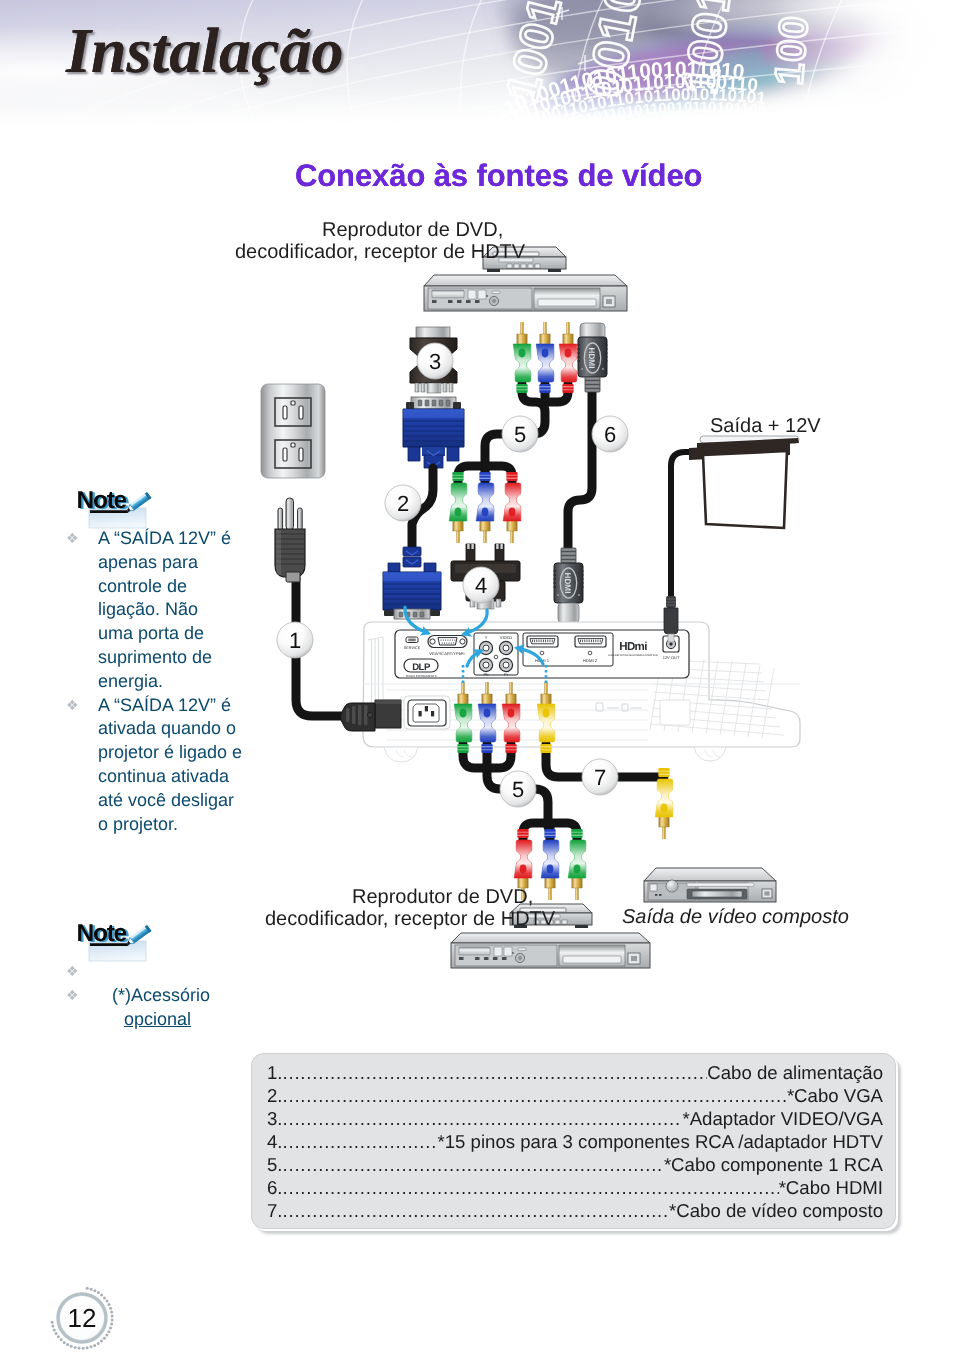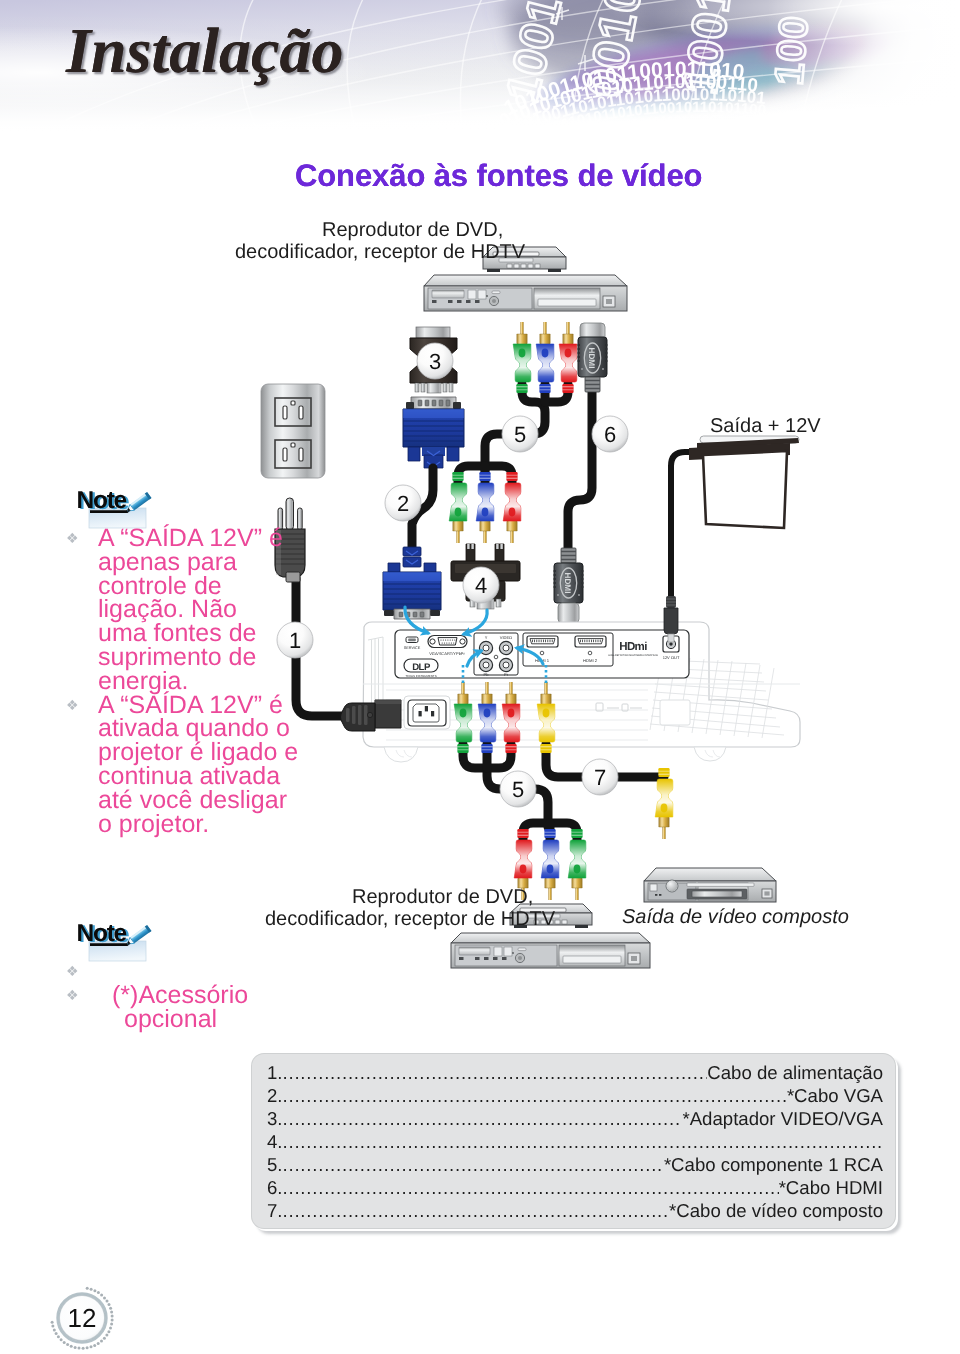--- a/index.html
+++ b/index.html
@@ -17,26 +17,26 @@
   #h2{position:absolute;left:295px;top:158px;font-size:31px;font-weight:700;color:#6d28d9;letter-spacing:-0.1px;}
 
   
   .note{position:absolute;}
   #note1{left:64px;top:472px;width:175px;}
   #note2{left:64px;top:905px;width:175px;}
   .noteicon{position:relative;width:100px;height:55px;margin-left:0px;overflow:visible;}
   .noteline{position:relative;padding-left:34px;}
 
   .bullet{position:absolute;left:2px;top:0px;color:#b9bec4;font-size:14px;line-height:23.8px;}
-  .notetxt{font-size:25px;line-height:23.8px;color:#ec4899;white-space:nowrap;}
+  .notetxt{font-size:18px;line-height:23.8px;color:#0c4a6e;white-space:nowrap;}
   .ln{white-space:nowrap;}
   #note2 .noteline .ln{padding-left:0px;}
   #note2 .nl-a .ln:nth-child(1){padding-left:26px;}
   #note2 .nl-b .ln:nth-child(1){padding-left:14px;margin-top:24px;}
-  #note2 .nl-b .ln:nth-child(2){padding-left:26px;}
+  #note2 .nl-b .ln:nth-child(2){padding-left:26px;text-decoration:underline;}
 
   
   #listbox{position:absolute;left:252px;top:1054px;width:643px;height:174px;
            background:#e2e3e4;border-radius:12px;box-shadow:0 0 0 1px #cfd1d2;}
   #listbox:after{content:"";position:absolute;left:2px;top:2px;right:-3px;bottom:-3px;border-radius:12px;
            box-shadow:3px 3px 3px rgba(140,145,150,.45);z-index:-1;}
   .lrow{position:absolute;left:15px;right:12px;height:23px;font-size:18.6px;color:#1d1d1d;white-space:nowrap;
         display:flex;align-items:baseline;}
   .lnum{flex:0 0 auto;}
   .ldots{flex:1 1 auto;overflow:hidden;white-space:nowrap;letter-spacing:0.78px;font-size:18.6px;}
@@ -1140,21 +1140,21 @@
         <use href="#noteglyph"></use>
       </svg>
     </div>
     <div class="noteline">
       <div class="bullet">❖</div>
       <div class="notetxt">
           <div class="ln">A “SAÍDA 12V” é</div>
           <div class="ln">apenas para</div>
           <div class="ln">controle de</div>
           <div class="ln">ligação. Não</div>
-          <div class="ln">uma fontes de</div>
+          <div class="ln">uma porta de</div>
           <div class="ln">suprimento de</div>
           <div class="ln">energia.</div>
         </div>
     </div>
     <div class="noteline">
       <div class="bullet">❖</div>
       <div class="notetxt">
           <div class="ln">A “SAÍDA 12V” é</div>
           <div class="ln">ativada quando o</div>
           <div class="ln">projetor é ligado e</div>
@@ -1195,20 +1195,21 @@
       <span class="ltxt">*Cabo VGA</span>
     </div>
     <div class="lrow" style="top:54px">
       <span class="lnum">3.</span>
       <span class="ldots">................................................................................................................................................................</span>
       <span class="ltxt">*Adaptador VIDEO/VGA</span>
     </div>
     <div class="lrow" style="top:77px">
       <span class="lnum">4.</span>
       <span class="ldots">................................................................................................................................................................</span>
+      <span class="ltxt">*15 pinos para 3 componentes RCA /adaptador HDTV</span>
     </div>
     <div class="lrow" style="top:100px">
       <span class="lnum">5.</span>
       <span class="ldots">................................................................................................................................................................</span>
       <span class="ltxt">*Cabo componente 1 RCA</span>
     </div>
     <div class="lrow" style="top:123px">
       <span class="lnum">6.</span>
       <span class="ldots">................................................................................................................................................................</span>
       <span class="ltxt">*Cabo HDMI</span>

